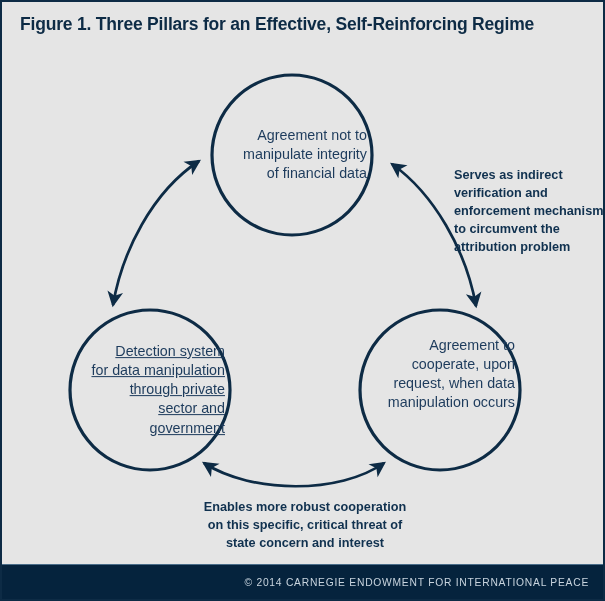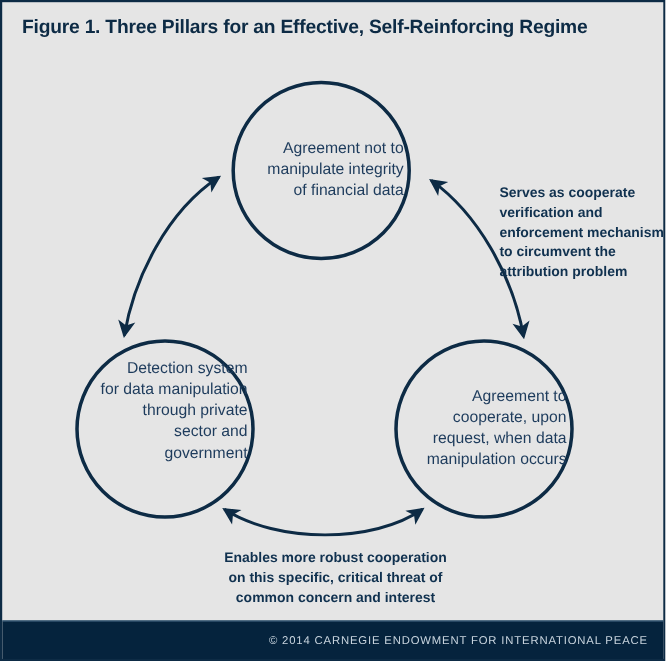--- a/index.html
+++ b/index.html
@@ -112,36 +112,36 @@
     <path d="M 197 159 C 150 190 120 250 111 303" fill="none" stroke="#0d2b45" stroke-width="2.7" marker-start="url(#arrowhead)" marker-end="url(#arrowhead)"></path>
 
     <path d="M 390 162 C 432 192 464 248 474 304" fill="none" stroke="#0d2b45" stroke-width="2.7" marker-start="url(#arrowhead)" marker-end="url(#arrowhead)"></path>
 
     <path d="M 202 461 C 250 492 338 492 382 461" fill="none" stroke="#0d2b45" stroke-width="2.7" marker-start="url(#arrowhead)" marker-end="url(#arrowhead)"></path>
   </svg>
 
   <div class="node-circle-label" style="left:290px; top:153px;">Agreement not to
 manipulate integrity
 of financial data</div>
-  <div class="node-circle-label" style="left:148px; top:372px;">Detection system
+  <div class="node-circle-label" style="left:148px; top:388px;text-decoration:underline;">Detection system
 for data manipulation
 through private
 sector and
 government</div>
-  <div class="node-circle-label" style="left:438px; top:388px;">Agreement to
+  <div class="node-circle-label" style="left:438px; top:372px;">Agreement to
 cooperate, upon
 request, when data
 manipulation occurs</div>
 
-  <div class="edge-label" id="edge-label-right">Serves as cooperate
+  <div class="edge-label" id="edge-label-right">Serves as indirect
 verification and
 enforcement mechanism
 to circumvent the
 attribution problem</div>
   <div class="edge-label" id="edge-label-bottom">Enables more robust cooperation
 on this specific, critical threat of
-common concern and interest</div>
+state concern and interest</div>
 
   <div id="footer-band">
     <div id="footer-credit">© 2014 CARNEGIE ENDOWMENT FOR INTERNATIONAL PEACE</div>
   </div>
 
 </div>
 
 </body></html>

